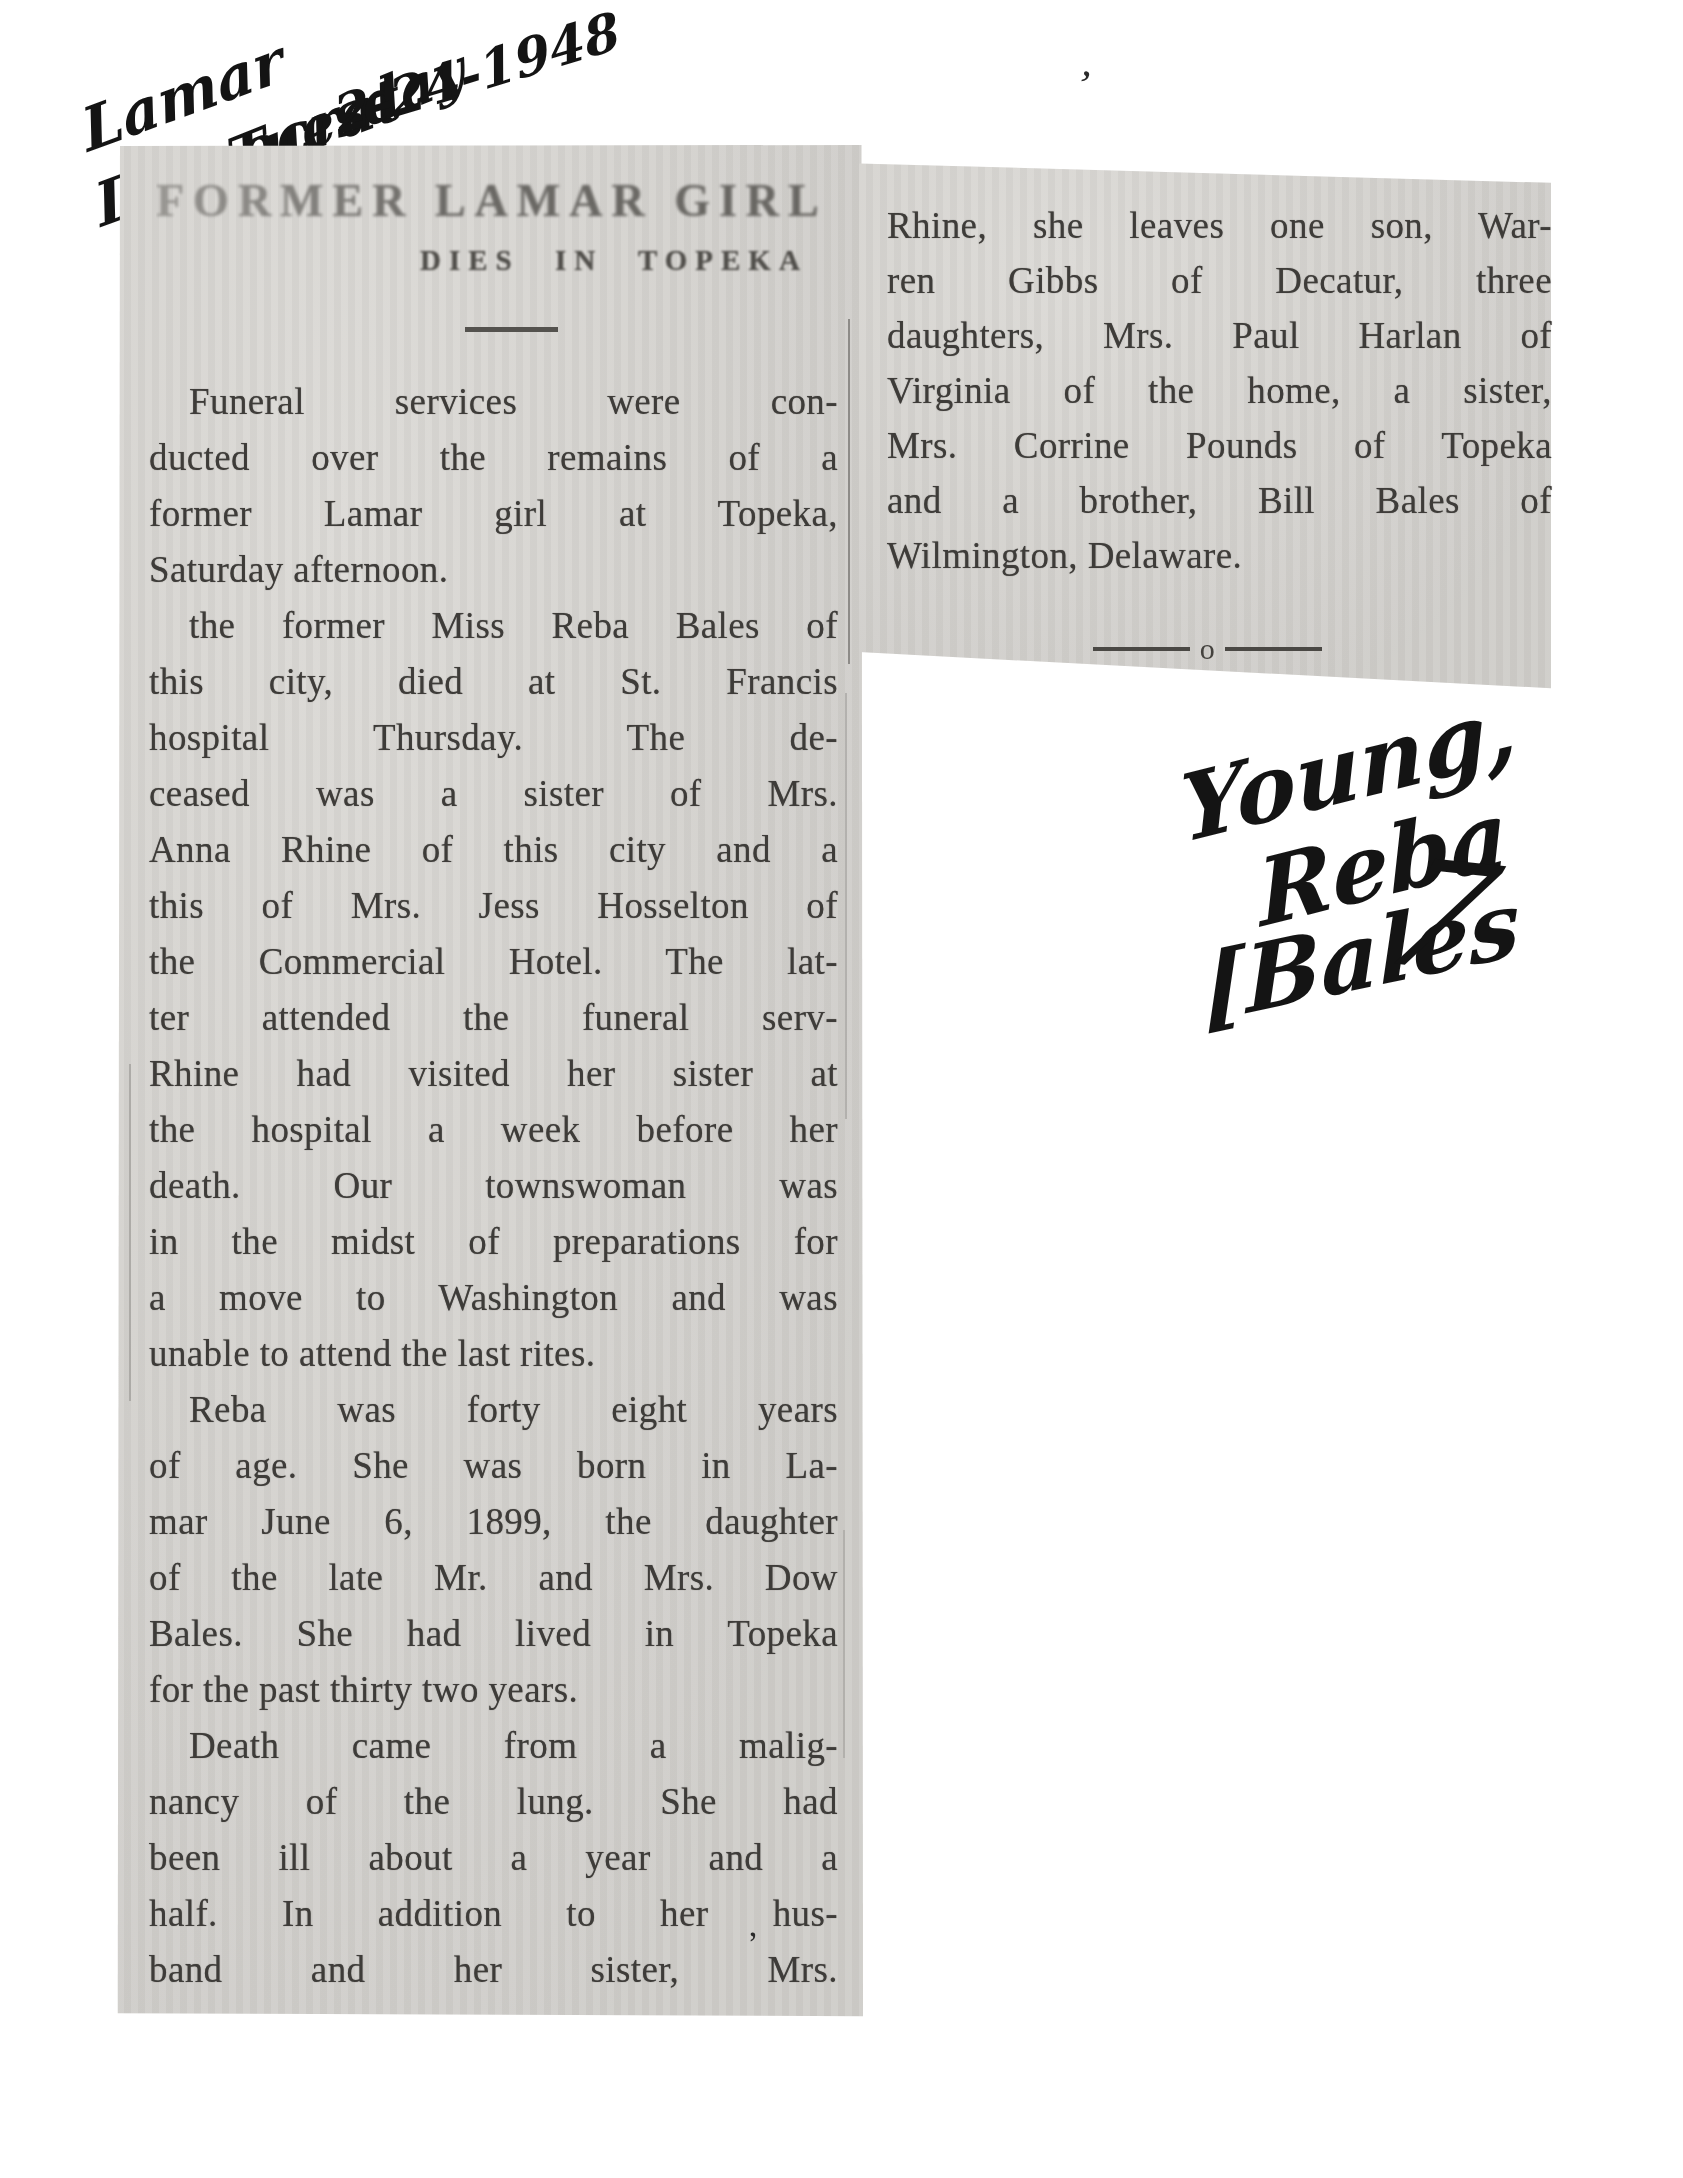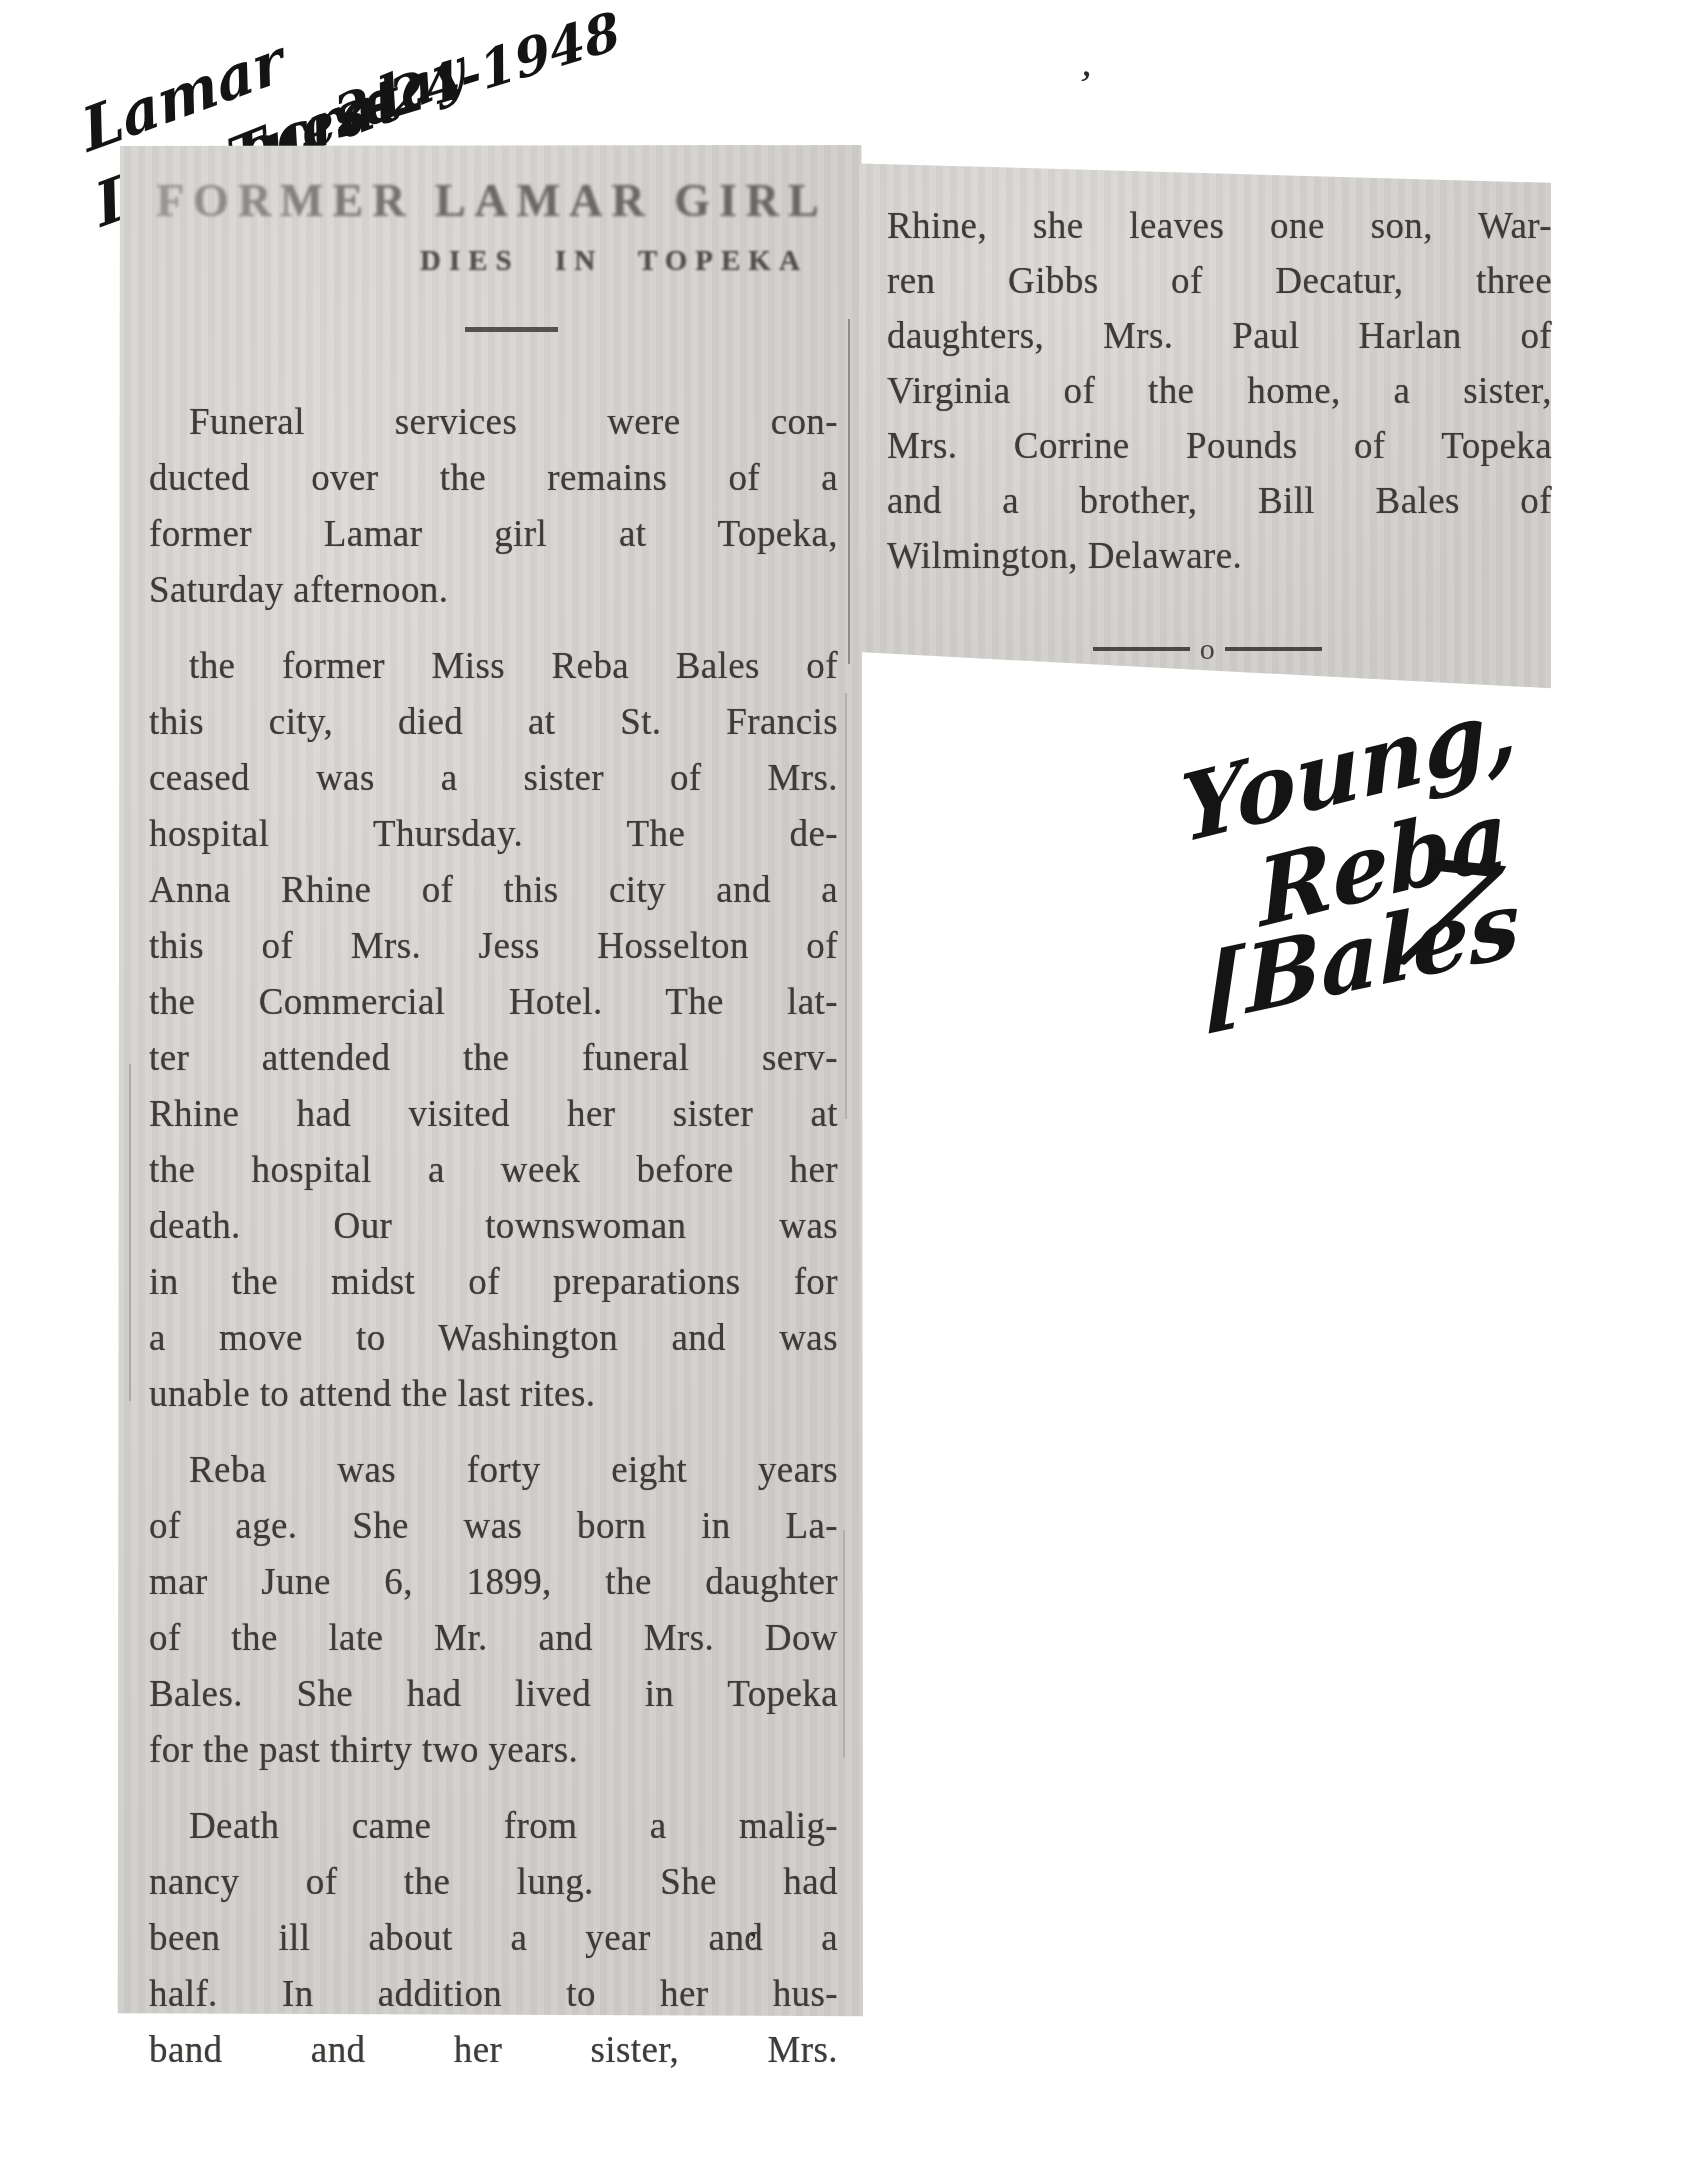--- a/index.html
+++ b/index.html
@@ -26,21 +26,21 @@
             mask-image:linear-gradient(90deg, rgba(0,0,0,.55), rgba(0,0,0,.95) 45%);}
   #headline2{left:420px;top:244px;font-size:29px;letter-spacing:8px;word-spacing:20px;filter:blur(0.8px);}
   #headline-rule{position:absolute;left:465px;top:327px;width:93px;height:5px;
     background:#54524e;filter:blur(0.6px);}
 
   .col{position:absolute;font-size:37px;letter-spacing:0.4px;}
   #col1{left:149px;top:374px;width:689px;line-height:56px;}
   #col2{left:875px;top:198px;width:665px;line-height:55px;margin-left:12px;}
   .line{text-align:justify;text-align-last:justify;white-space:nowrap;}
   .line.natural{text-align-last:left;}
-  .para.indent .line:first-child{text-indent:40px;margin-top:20px;}
+  .para.indent .line:first-child{text-indent:40px;}
 
   
   .vrule{position:absolute;width:2px;background:#4a4844;filter:blur(0.6px);}
   #vrule-mid{left:848px;top:319px;height:345px;opacity:.5;}
   #vrule-low1{left:845px;top:693px;height:426px;opacity:.22;}
   #vrule-low2{left:843px;top:1530px;height:228px;opacity:.18;}
   #vrule-left{left:129px;top:1064px;height:337px;opacity:.25;}
 
   #end-divider{display:flex;align-items:center;justify-content:center;
     margin-top:8px;gap:10px;color:#44423e;font-size:30px;filter:blur(0.4px);}
@@ -91,22 +91,22 @@
 <div class="col news" id="col1">
     <div class="para indent">
       <div class="line">Funeral services were con-</div>
       <div class="line">ducted over the remains of a</div>
       <div class="line">former Lamar girl at Topeka,</div>
       <div class="line natural">Saturday afternoon.</div>
     </div>
     <div class="para indent">
       <div class="line">the former Miss Reba Bales of</div>
       <div class="line">this city, died at St. Francis</div>
+      <div class="line">hospital Thursday. The de-</div>
       <div class="line">ceased was a sister of Mrs.</div>
-      <div class="line">hospital Thursday. The de-</div>
       <div class="line">Anna Rhine of this city and a</div>
       <div class="line">this of Mrs. Jess Hosselton of</div>
       <div class="line">the Commercial Hotel. The lat-</div>
       <div class="line">ter attended the funeral serv-</div>
       <div class="line">Rhine had visited her sister at</div>
       <div class="line">the hospital a week before her</div>
       <div class="line">death. Our townswoman was</div>
       <div class="line">in the midst of preparations for</div>
       <div class="line">a move to Washington and was</div>
       <div class="line natural">unable to attend the last rites.</div>

